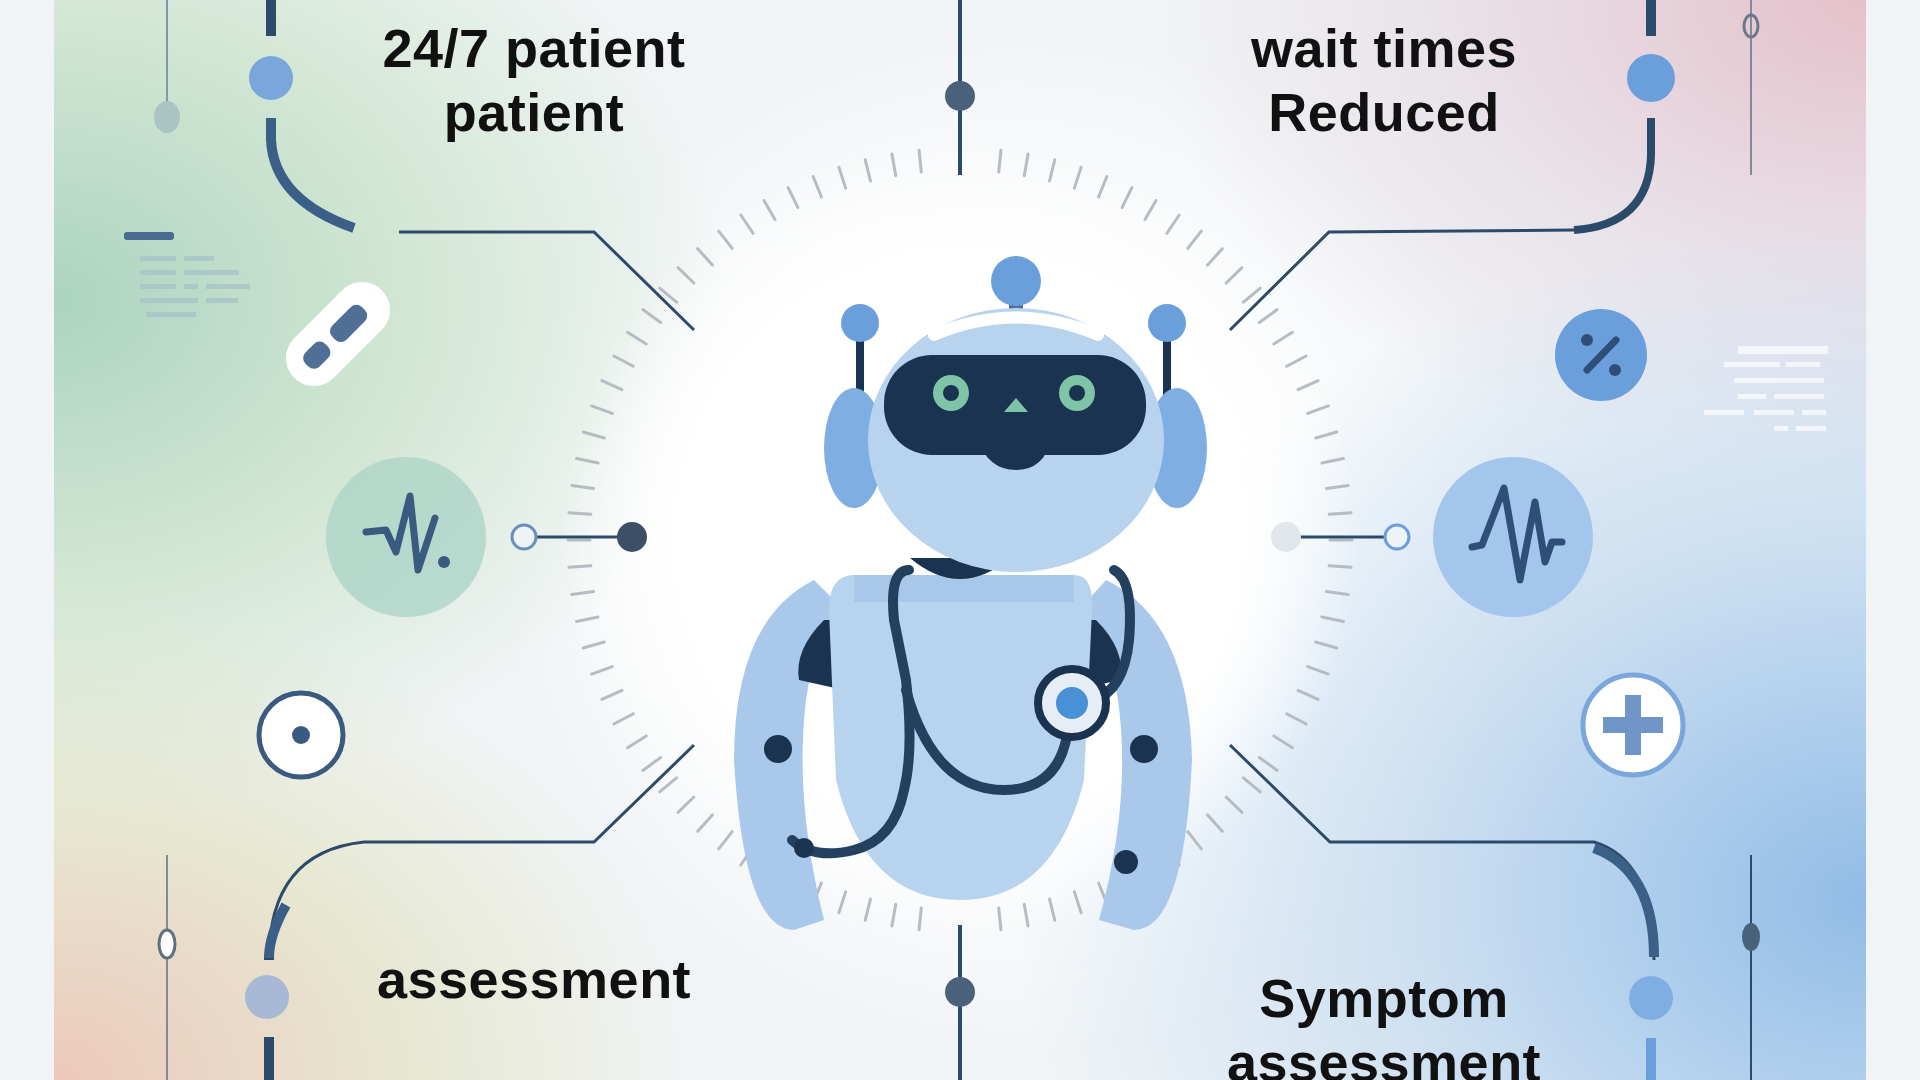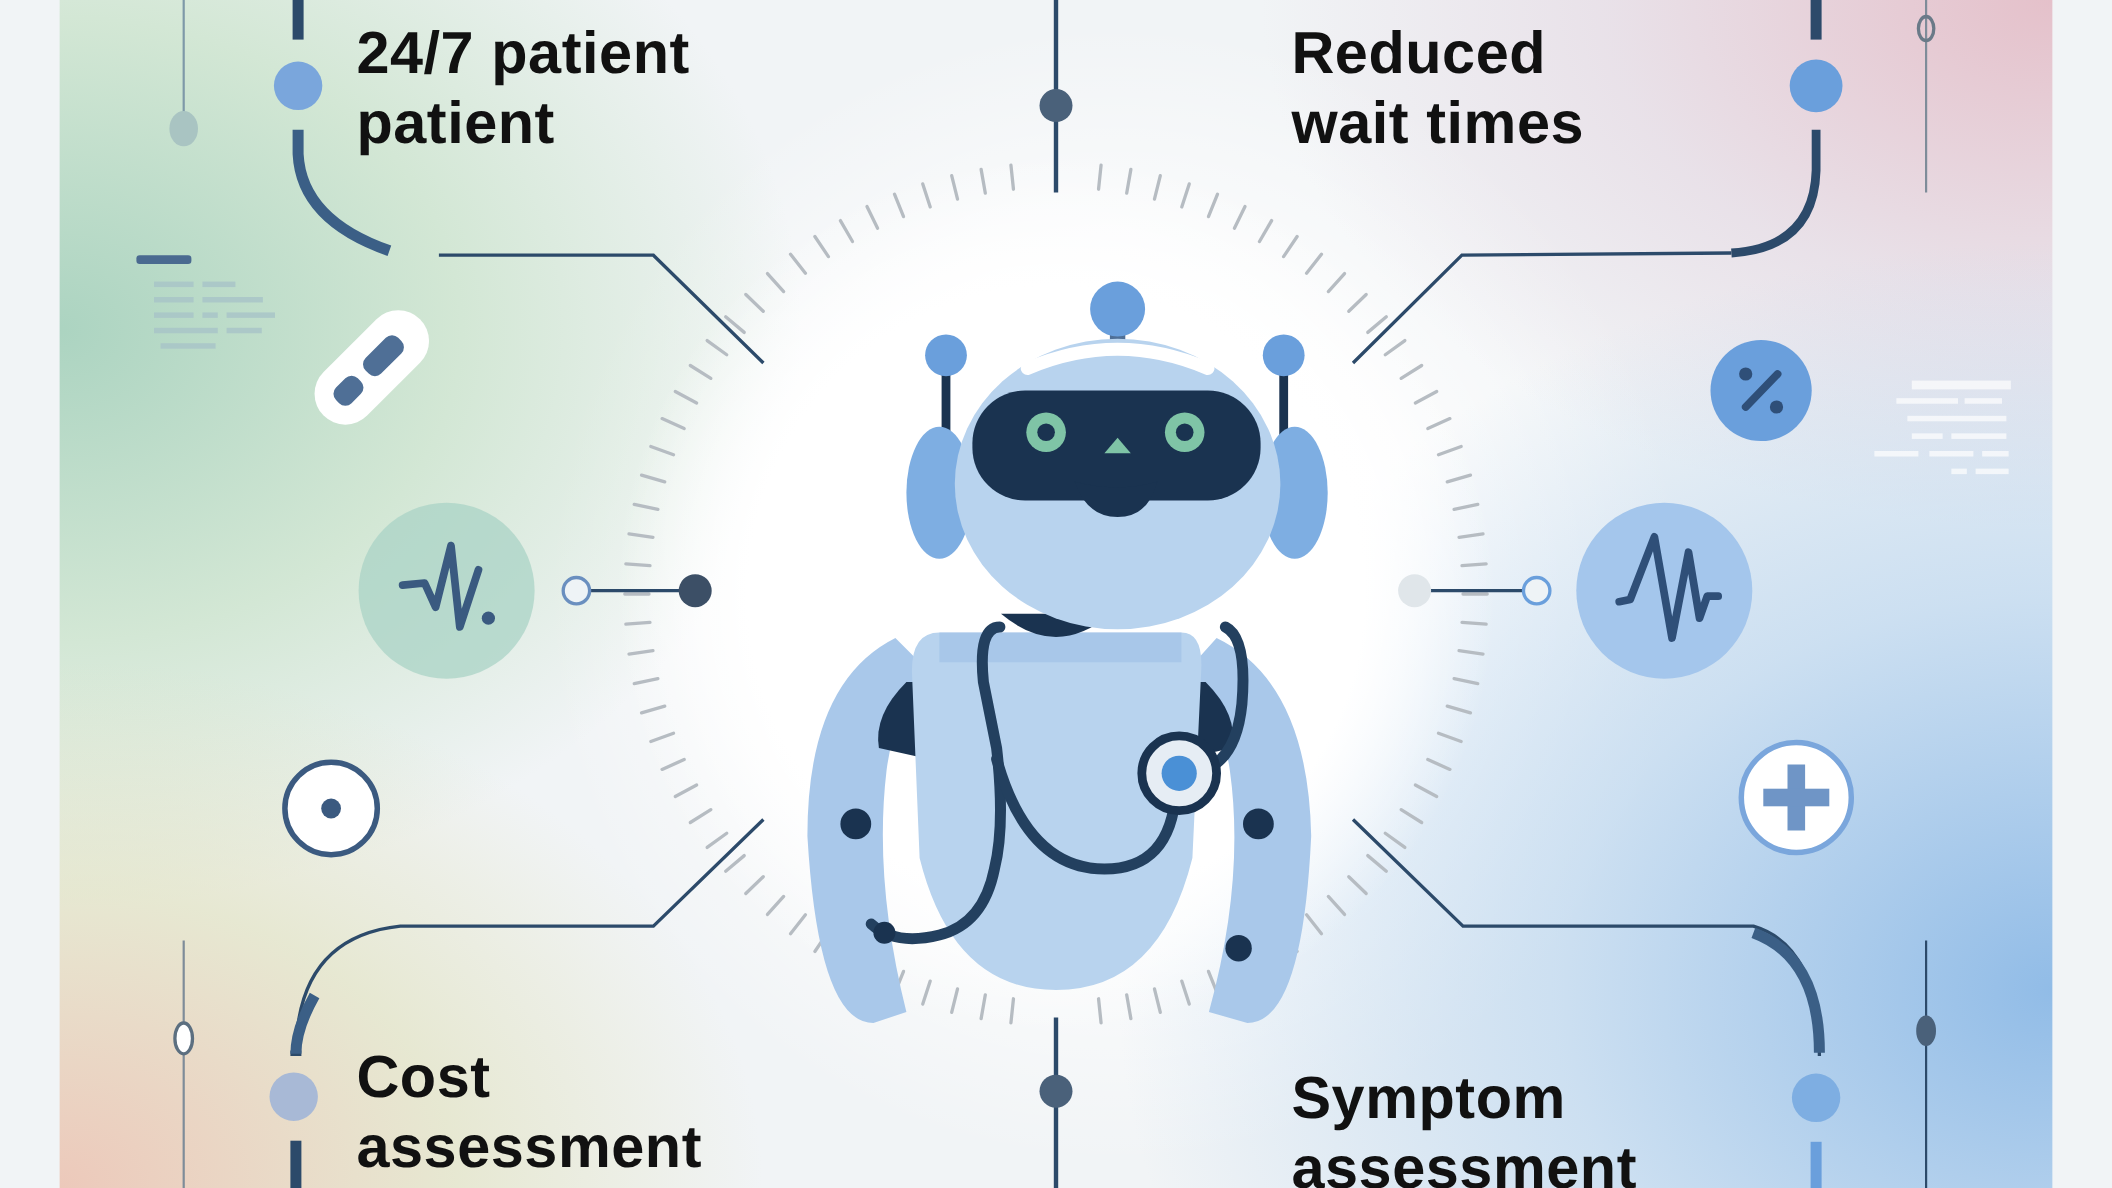--- a/index.html
+++ b/index.html
@@ -8,21 +8,21 @@
     background:
       radial-gradient(ellipse 520px 520px at 960px 540px, rgba(255,255,255,1) 0%, rgba(255,255,255,0.95) 45%, rgba(255,255,255,0) 100%),
       linear-gradient(180deg, rgba(255,255,255,0) 0%, rgba(255,255,255,0) 100%);
   }
   .bg-tl { position:absolute; inset:0; background: radial-gradient(ellipse 900px 700px at 0px 300px, rgba(168,210,190,0.95) 0%, rgba(190,222,190,0.6) 40%, rgba(255,255,255,0) 75%); }
   .bg-bl { position:absolute; inset:0; background: radial-gradient(ellipse 800px 600px at 0px 1080px, rgba(236,196,180,0.9) 0%, rgba(222,222,180,0.55) 45%, rgba(255,255,255,0) 80%); }
   .bg-tr { position:absolute; inset:0; background: radial-gradient(ellipse 900px 600px at 1812px 0px, rgba(228,190,200,0.95) 0%, rgba(226,210,222,0.55) 45%, rgba(255,255,255,0) 80%); }
   .bg-br { position:absolute; inset:0; background: radial-gradient(ellipse 1000px 800px at 1812px 900px, rgba(140,185,230,0.95) 0%, rgba(180,210,238,0.6) 45%, rgba(255,255,255,0) 85%); }
   .bg-center { position:absolute; inset:0; background: radial-gradient(circle 400px at 906px 540px, #ffffff 0%, #ffffff 70%, rgba(255,255,255,0) 100%); }
   svg.art { position:absolute; left:0; top:0; width:1812px; height:1080px; }
-  .label { position:absolute; color:#111; font-weight:bold; font-size:54px; line-height:64px; letter-spacing:0.5px; }
+  .label { position:absolute; text-align:center; color:#111; font-weight:bold; font-size:54px; line-height:64px; letter-spacing:0.5px; }
   .label span { display:block; }
 </style>
 </head>
 <body>
 
 <div class="canvas">
   <div class="bg-tl"></div>
   <div class="bg-bl"></div>
   <div class="bg-tr"></div>
   <div class="bg-br"></div>
@@ -288,24 +288,23 @@
       <circle cx="1018" cy="703" r="16" fill="#4a90d6"></circle>
       <circle cx="750" cy="848" r="10" fill="#1a3350"></circle>
     </g>
   </svg>
 
   <div class="label" style="left:270px; top:16px; width:420px;">
     <span>24/7 patient</span>
     <span>patient</span>
   </div>
   <div class="label" style="left:1120px; top:16px; width:420px;">
+    <span>wait times</span>
     <span>Reduced</span>
-    <span>wait times</span>
   </div>
   <div class="label" style="left:270px; top:947px; width:420px;">
-    <span>Cost</span>
     <span>assessment</span>
   </div>
   <div class="label" style="left:1120px; top:950px; width:420px;margin-top:16px;">
     <span>Symptom</span>
     <span>assessment</span>
   </div>
 </div>
 
 </body></html>

